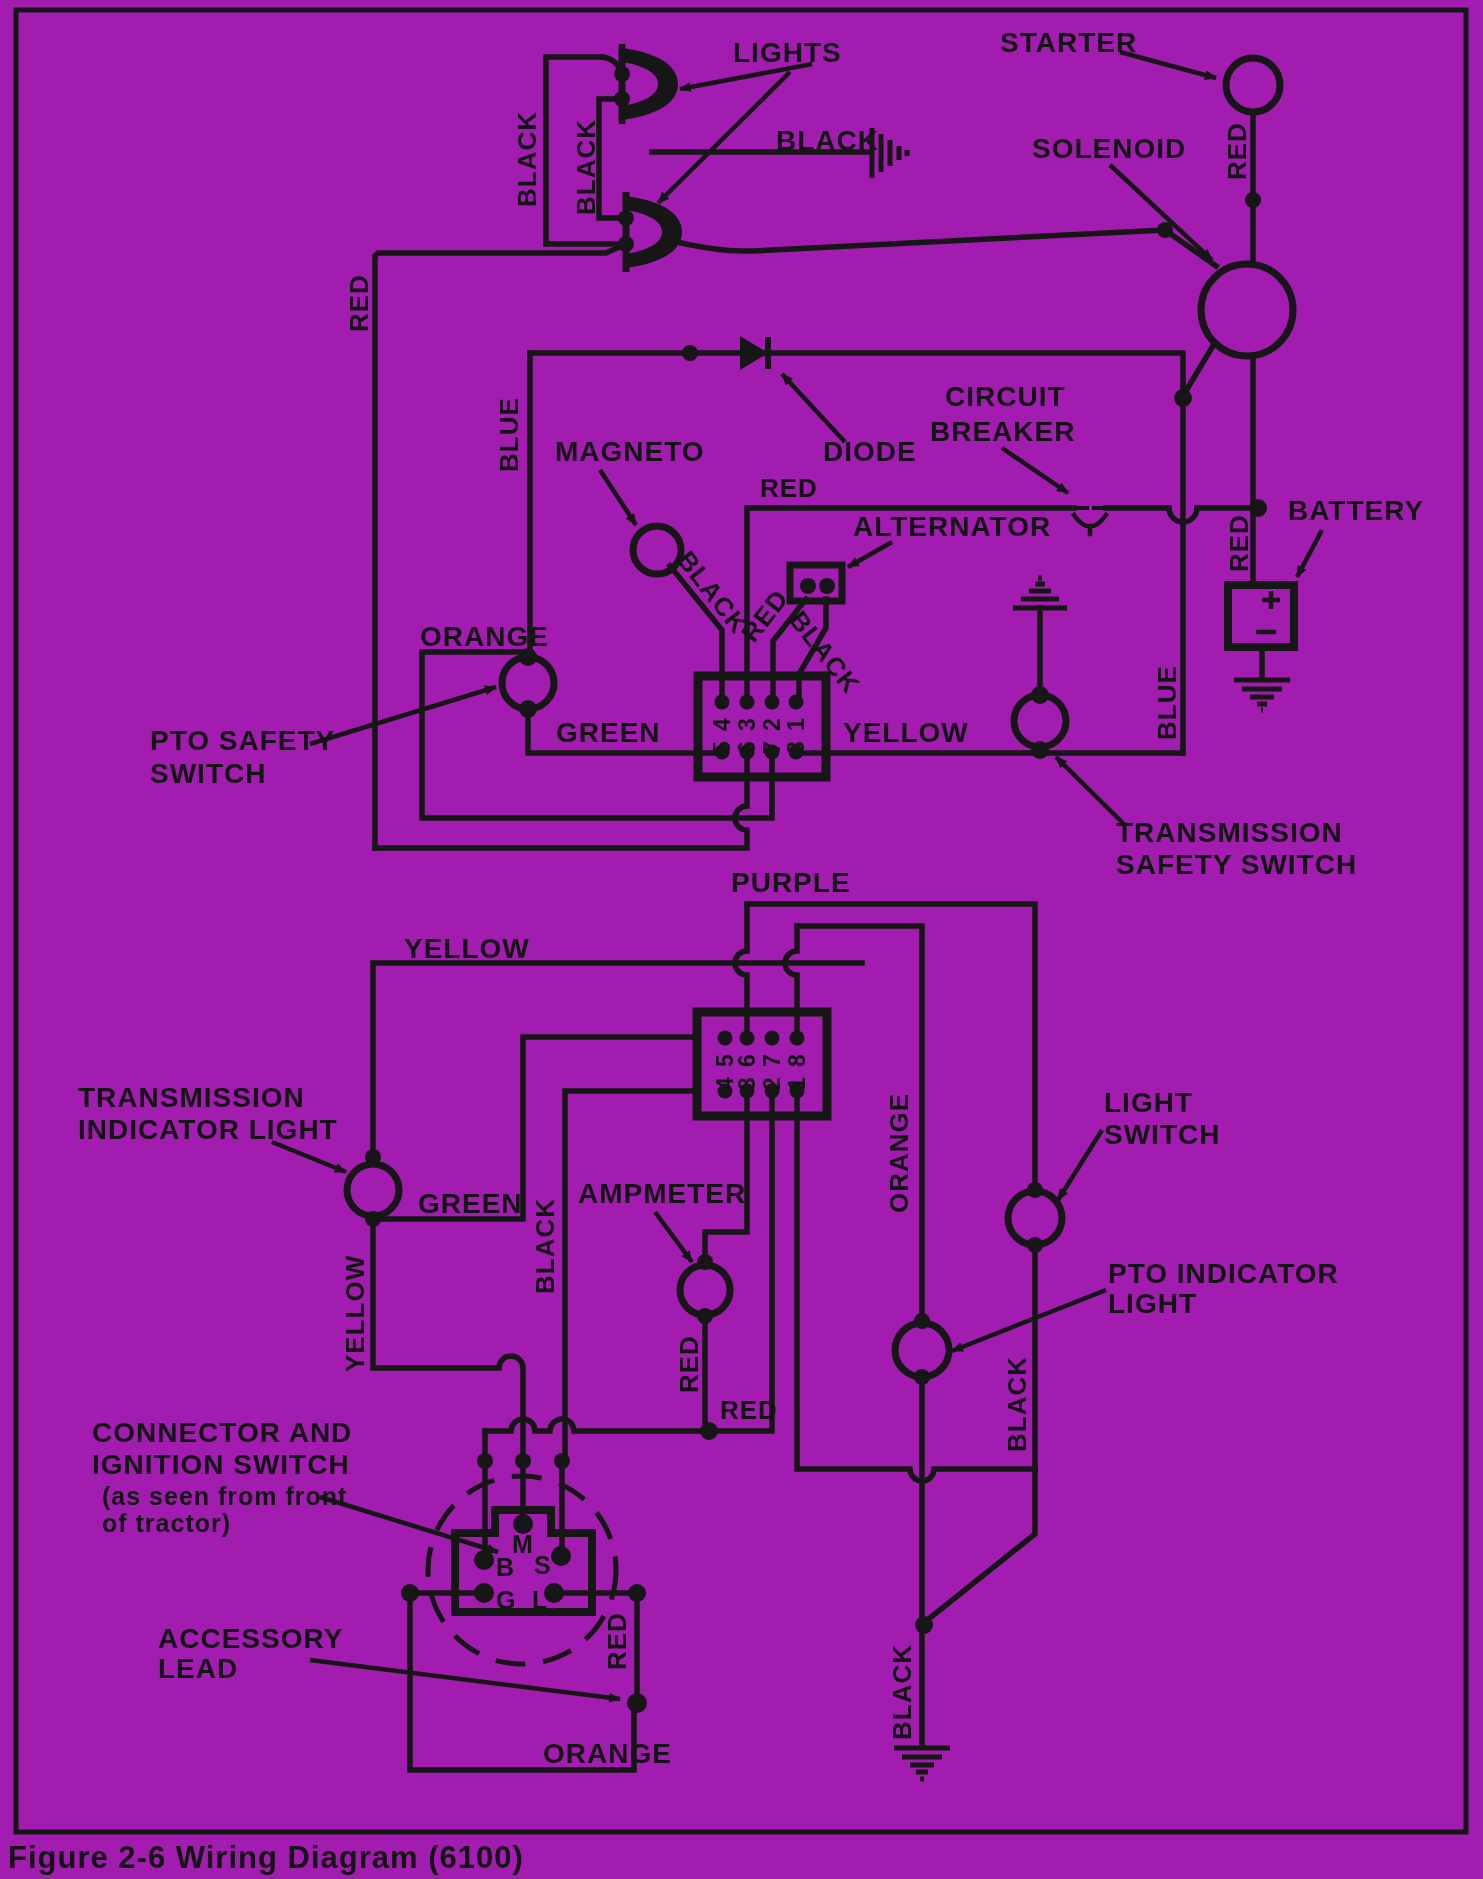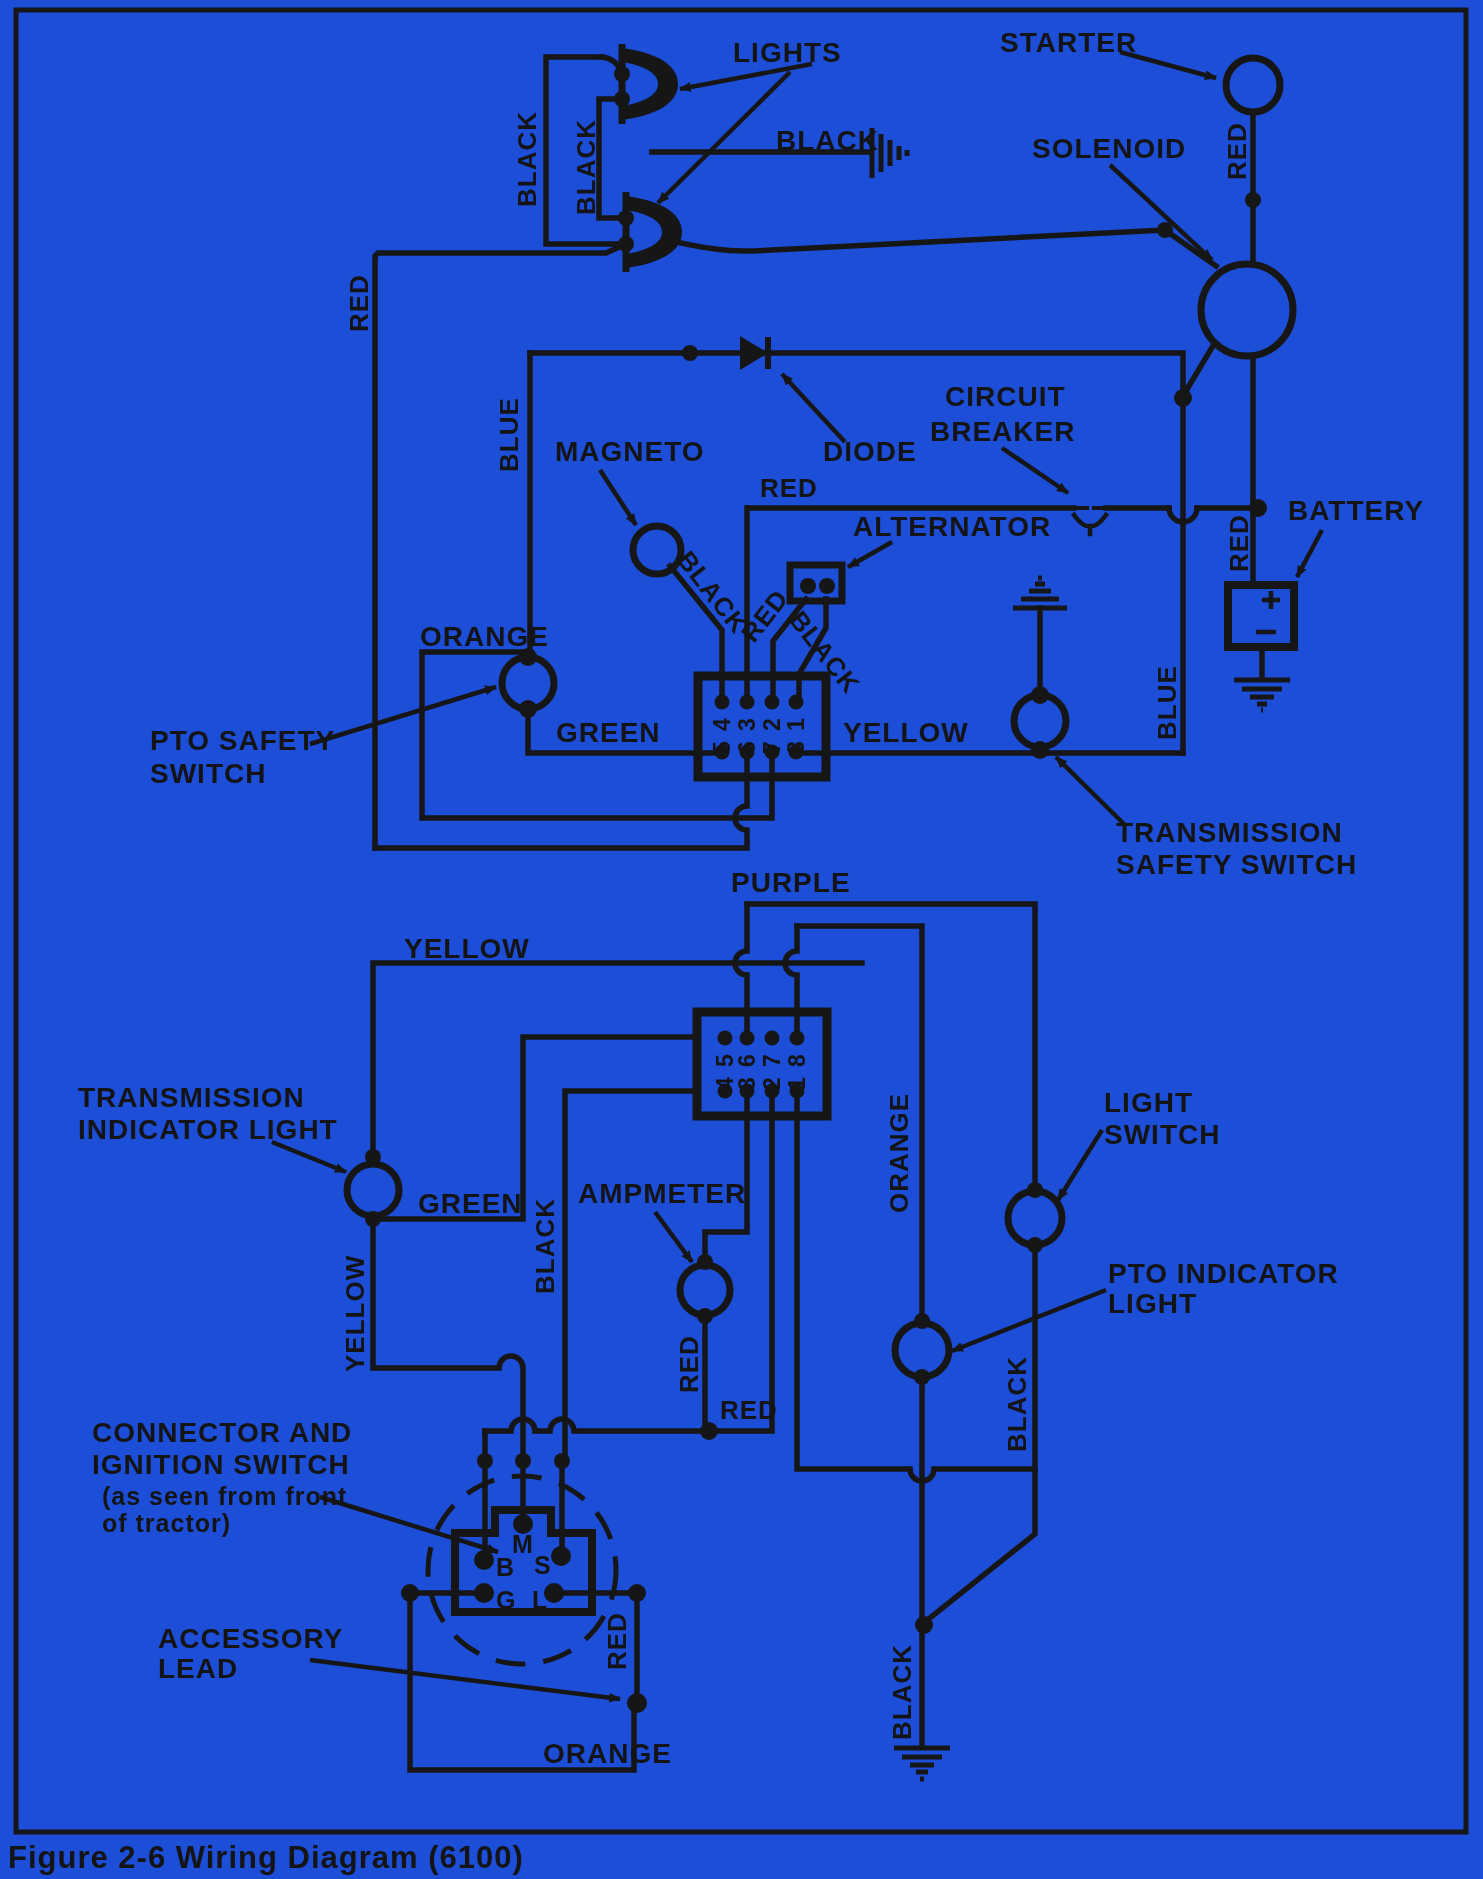--- a/index.html
+++ b/index.html
@@ -1,16 +1,16 @@
 <!DOCTYPE html>
 <html><head>
 <meta charset="utf-8">
 <style>
   html,body{margin:0;padding:0;background:#e8e8e4;}
-  #page{position:relative;width:1483px;height:1879px;background:#1d4ed8;overflow:hidden;
+  #page{position:relative;width:1483px;height:1879px;background:#a21caf;overflow:hidden;
         font-family:"Liberation Sans", sans-serif;}
   svg text{font-family:"Liberation Sans", sans-serif;font-weight:700;fill:#141414;letter-spacing:1px;}
 </style>
 </head>
 <body>
 
 <div id="page">
 <svg id="dwg" width="1483" height="1879" viewBox="0 0 1483 1879">
   <defs>
     <marker id="ah" markerWidth="14" markerHeight="12" refX="11" refY="5" orient="auto" markerUnits="userSpaceOnUse">

